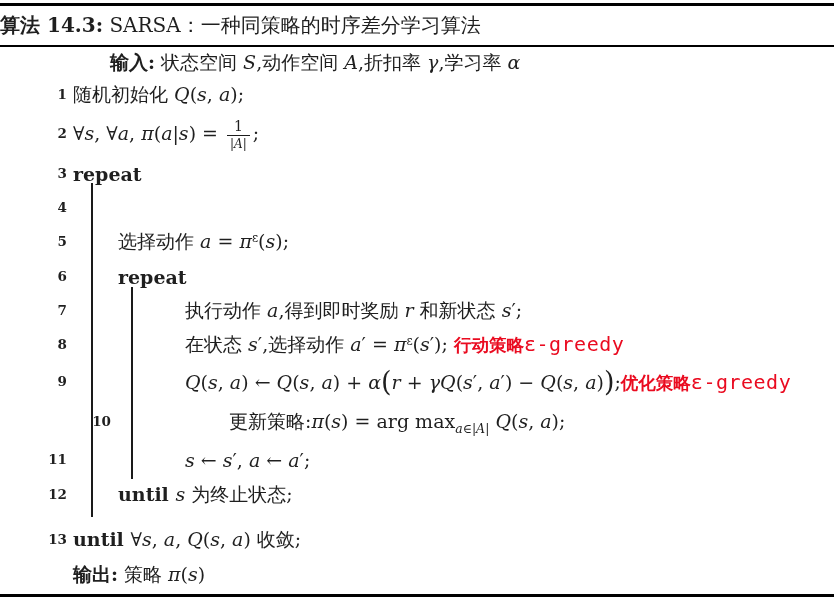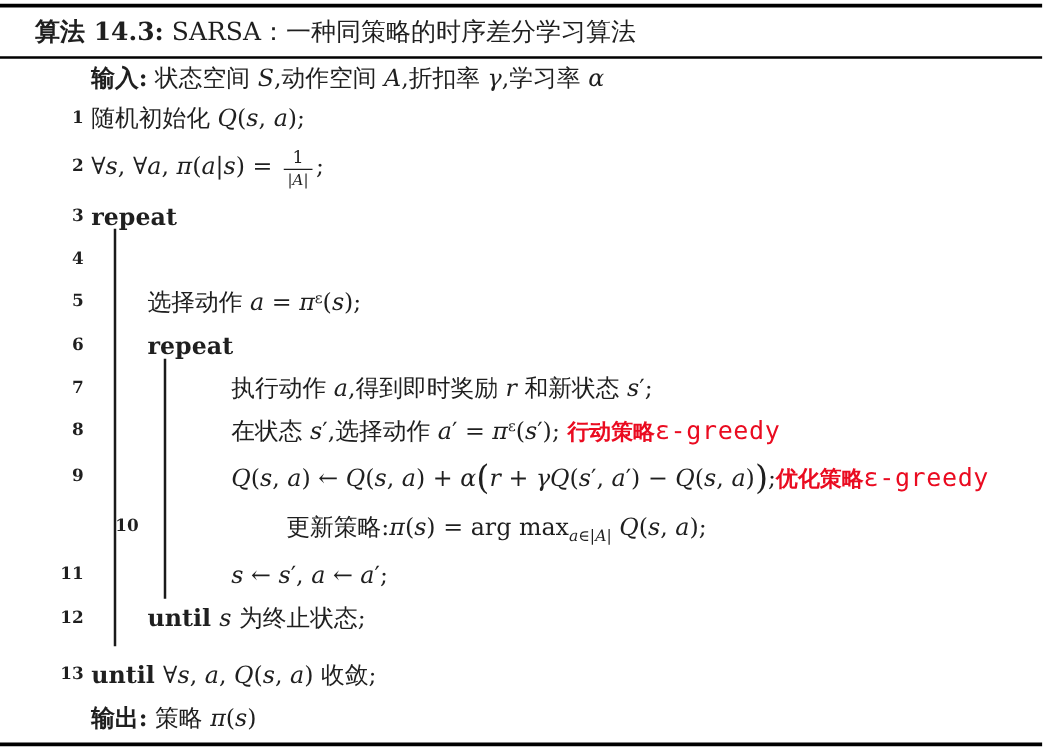--- a/index.html
+++ b/index.html
@@ -6,34 +6,34 @@
   .page{
     width:834px;height:601px;box-sizing:border-box;position:relative;
     background:#fff;color:#1f1f1f;overflow:hidden;
     font-family:"DejaVu Serif","Liberation Serif",serif;
     padding-top:3px;
   }
   .titlebar{
     border-top:3px solid #000;
     border-bottom:2.5px solid #000;
     height:39px;display:flex;align-items:center;
-    padding-left:28px;font-size:20px;white-space:pre;
+    font-size:20px;white-space:pre;
   }
   .titlebar .t-b{font-weight:bold;}
   .body{position:relative;}
   .vbar{position:absolute;width:1.6px;background:#1a1a1a;}
   #bar1{left:91px;top:136px;height:334px;}
   #bar2{left:131px;top:240px;height:192px;}
   .line{display:flex;align-items:center;font-size:19px;box-sizing:border-box;}
   .num{flex:0 0 67px;text-align:right;font-weight:bold;font-size:13.5px;line-height:1;}
   .content{white-space:pre;}
   .lvl0{margin-left:6px;}
   .lvl1{margin-left:51px;}
   .lvl2{margin-left:118px;}
-  #lines .line:nth-child(1){height:32px;}
+  #lines .line:nth-child(1){height:32px;padding-left:37px;}
   #lines .line:nth-child(2){height:32px;}
   #lines .line:nth-child(3){height:46px;}
   #lines .line:nth-child(4){height:34px;}
   #lines .line:nth-child(5){height:34px;}
   #lines .line:nth-child(6){height:34px;}
   #lines .line:nth-child(7){height:35px;}
   #lines .line:nth-child(8){height:34px;}
   #lines .line:nth-child(9){height:34px;}
   #lines .line:nth-child(10){height:40px;}
   #lines .line:nth-child(11){height:40px;padding-left:44px;}

